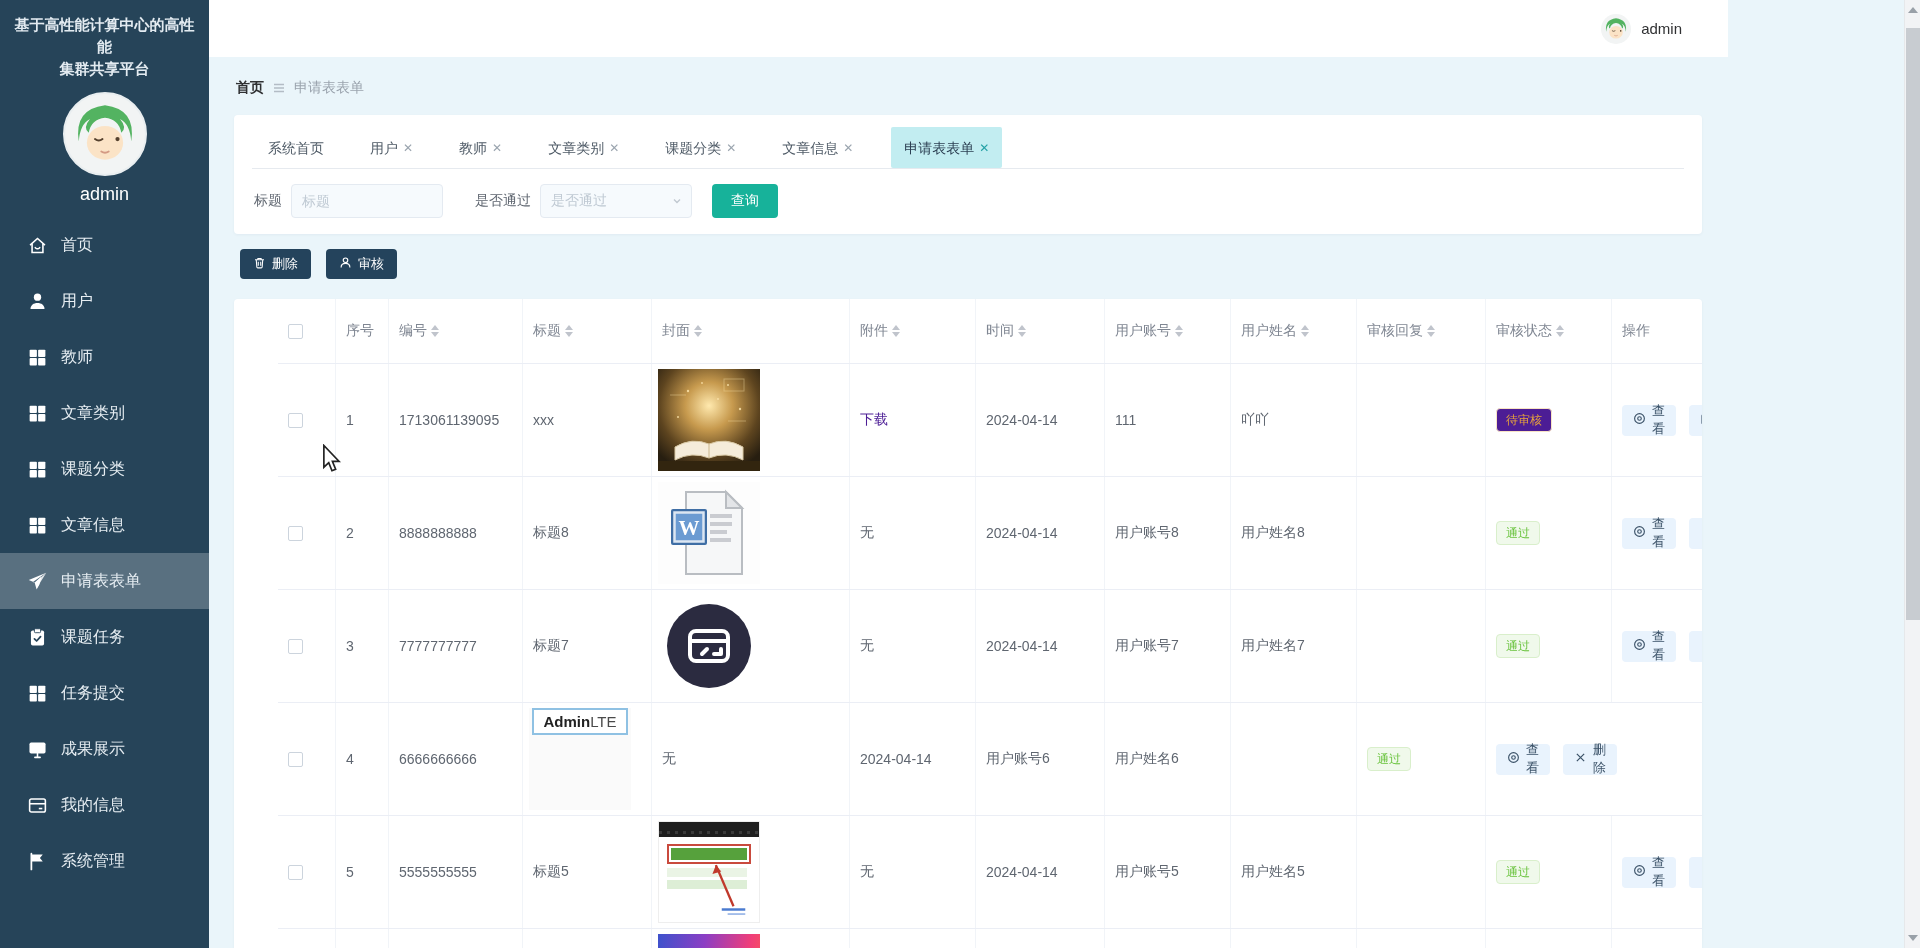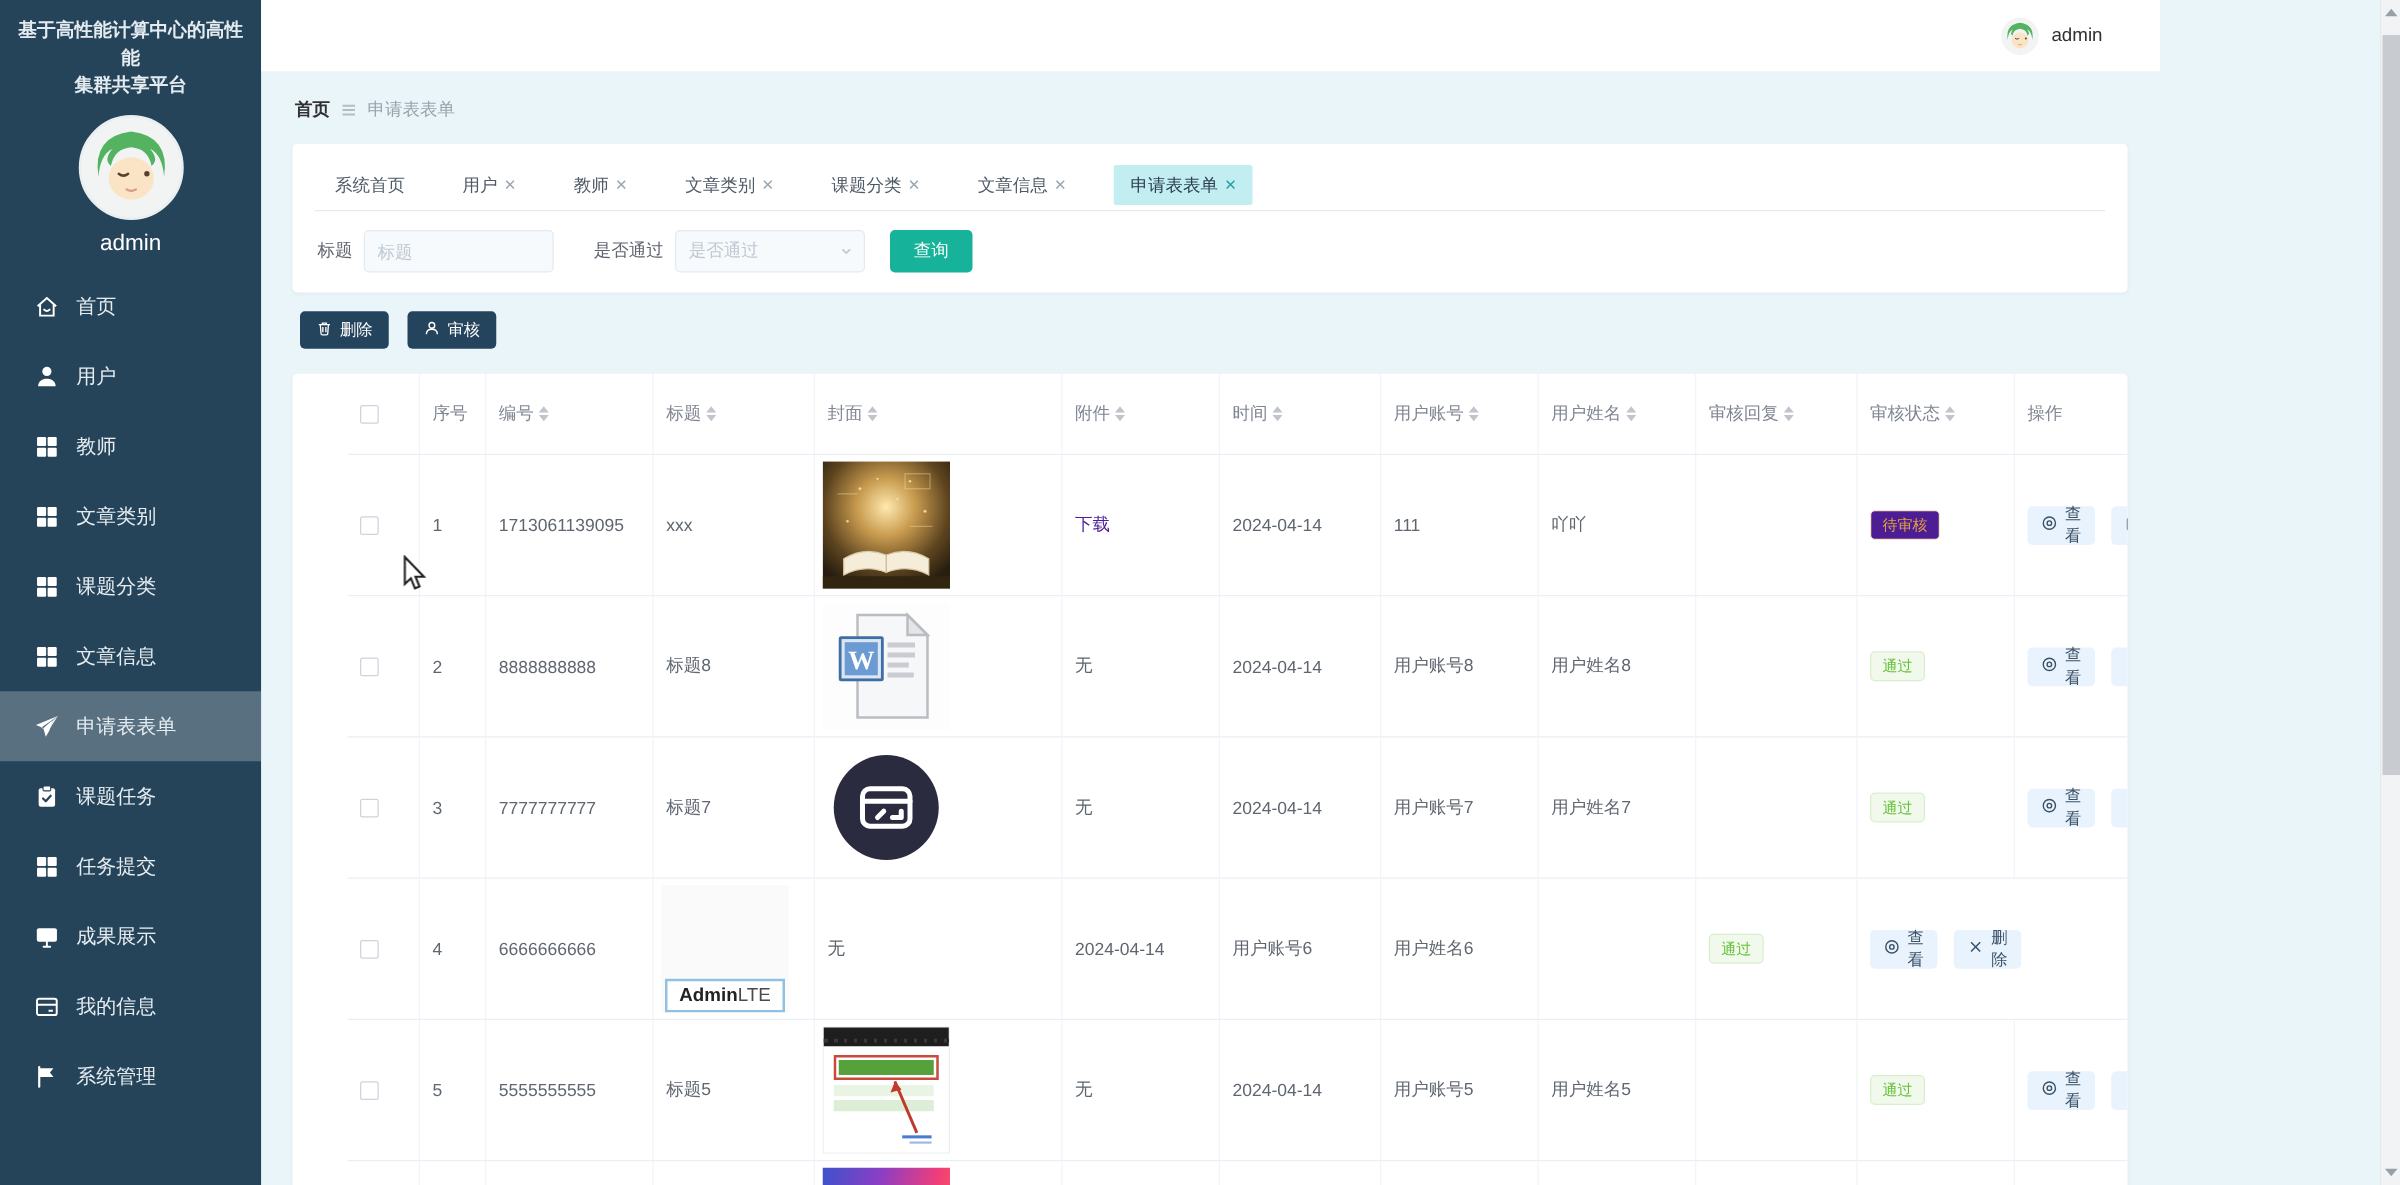--- a/index.html
+++ b/index.html
@@ -37,21 +37,21 @@
 
   
   .crumbs { display:flex; align-items:center; font-size:14px; margin:2px 0 18px 2px; }
   .crumb-home { color:#303133; font-weight:bold; }
   .crumb-sep { margin:0 8px; display:inline-flex; color:#b3bcc5; }
   .crumb-cur { color:#9aa3ad; }
 
   
   .card { background:#fff; border-radius:4px; box-shadow:0 1px 3px rgba(30,60,90,.05); }
   .tabcard { padding:12px 18px 16px; }
-  .tabs { display:flex; align-items:center; gap:30px; border-bottom:1px solid #e6eaef;
+  .tabs { display:flex; gap:30px; border-bottom:1px solid #e6eaef;
     padding:0 4px 0 8px; height:42px; }
   .tab { display:flex; align-items:center; gap:5px; font-size:14px; color:#4e5a66;
     cursor:pointer; padding:9px 8px; line-height:1; }
   .tab .x { color:#9aa4ae; font-size:12px; }
   .tab.active { background:#c2edf1; color:#2b3f52; padding:9px 13px; border-radius:2px; }
   .tab.active .x { color:#23a0a5; }
 
   .filterrow { display:flex; align-items:center; margin-top:15px; padding-left:2px; }
   .f-label { font-size:14px; color:#5f6670; margin-right:9px; }
   .f-input { width:152px; height:34px; background:#f6fafd; border:1px solid #e4eaf1;
@@ -96,21 +96,21 @@
   .badge { font-size:12px; padding:5px 9px; border-radius:4px; line-height:1; }
   .badge.pending { color:#e6a23c; background:#4c1d95; border:1px solid #f8e3c5; }
   .badge.pass { color:#67c23a; background:#f0f9eb; border:1px solid #d9efcb; }
   .ops { display:flex; gap:13px; align-items:center; }
   .btn-lite { background:#e9f3fd; border:none; border-radius:4px; color:#3b5268; font-size:13px;
     height:31px; padding:0 11px; display:inline-flex; align-items:center; gap:6px; cursor:pointer;
     font-family:inherit; }
   .btn-lite svg { width:13px; height:13px; }
 
   
-  .cov-adminlte { width:100%; height:100%; background:#fafafa; display:flex; align-items:flex-end;
+  .cov-adminlte { width:100%; height:100%; background:#fafafa; display:flex; align-items:flex-start;
     justify-content:center; }
   .cov-adminlte .box { border:2px solid #8fc1e3; padding:3px 9px; font-size:15px; color:#222;
     background:#fff; }
   .cov-adminlte .lte { font-weight:normal; color:#4a4a4a; }
   .cov-shot { width:100%; height:100%; background:#fff; border:1px solid #eee; position:relative; }
   .cov-shot .bar { height:15px; background:#1e1e1e; margin-bottom:7px;
     background-image:repeating-linear-gradient(90deg,#3a3a3a 0 3px,#1e1e1e 3px 8px);
     background-size:100% 3px; background-repeat:no-repeat; background-position:0 9px; }
   .cov-shot .redbox { margin:0 8px; border:2px solid #c94a3d; padding:2px; }
   .cov-shot .green { height:12px; background:#56a13c; }

